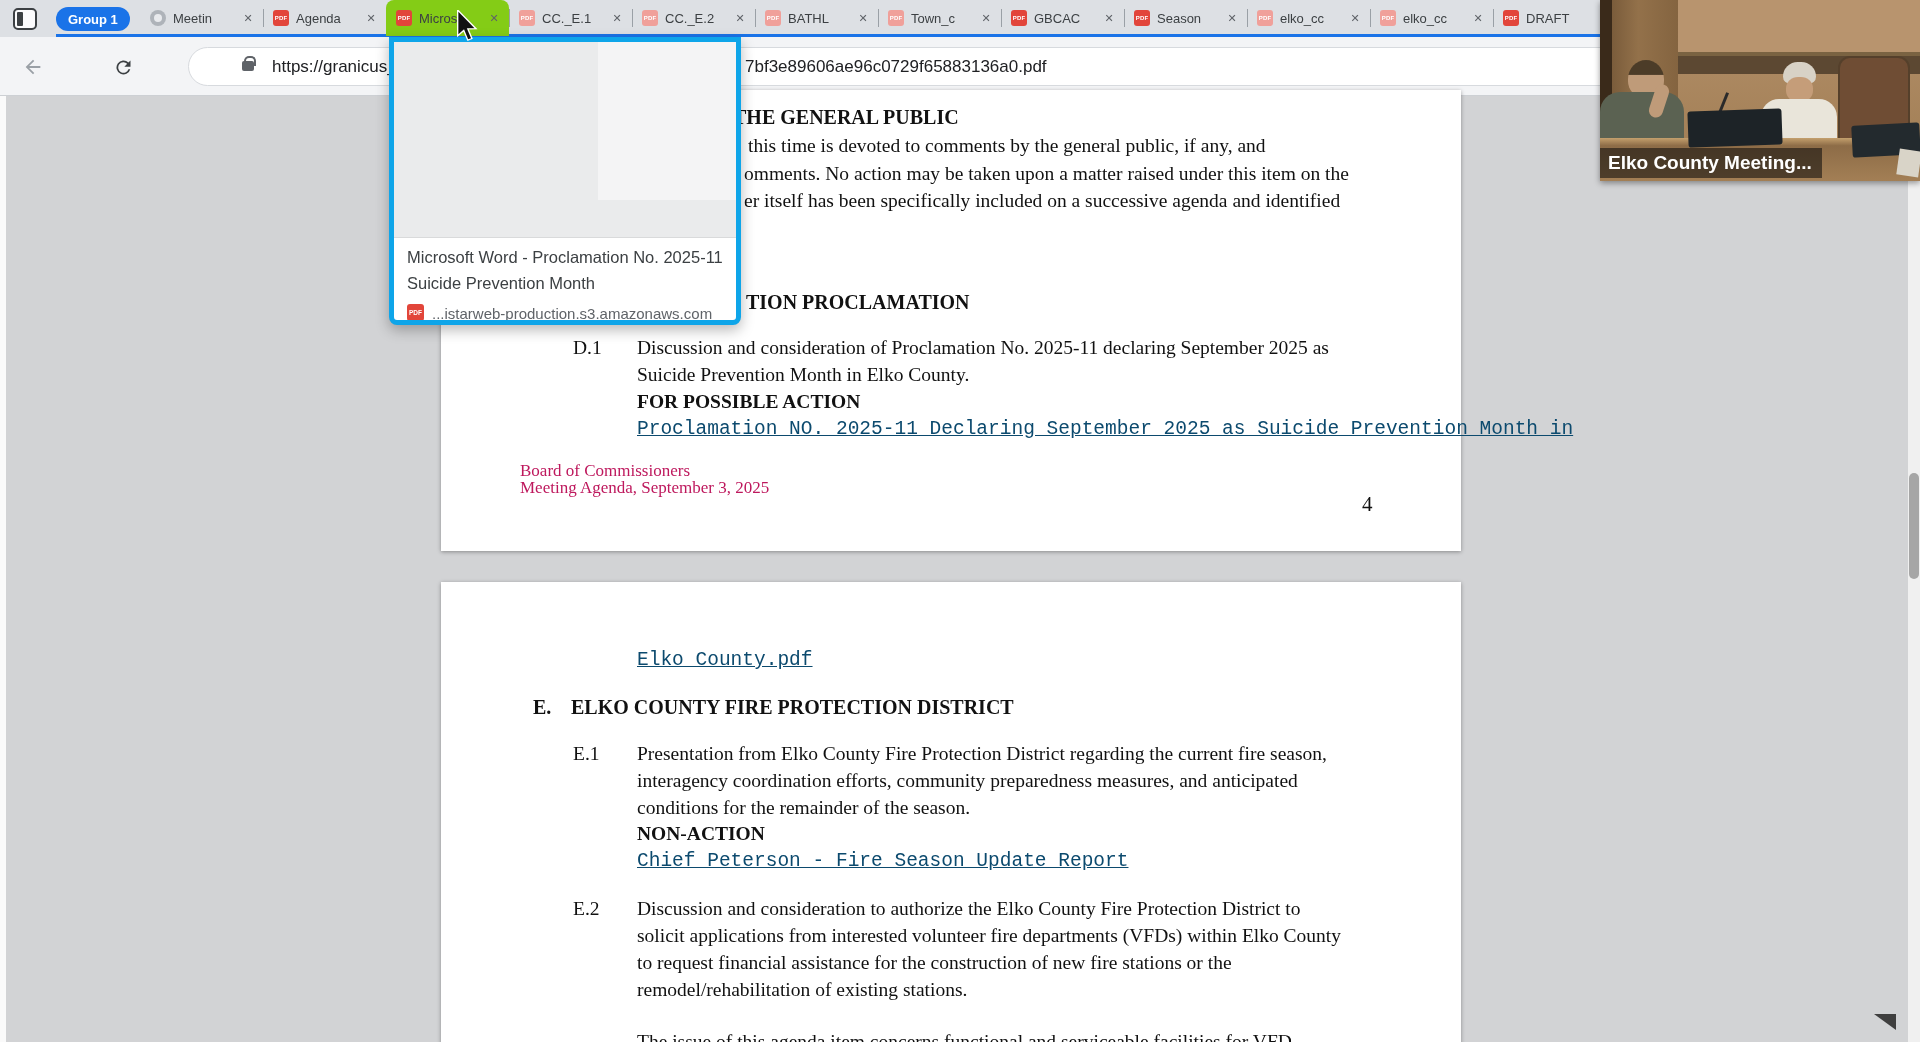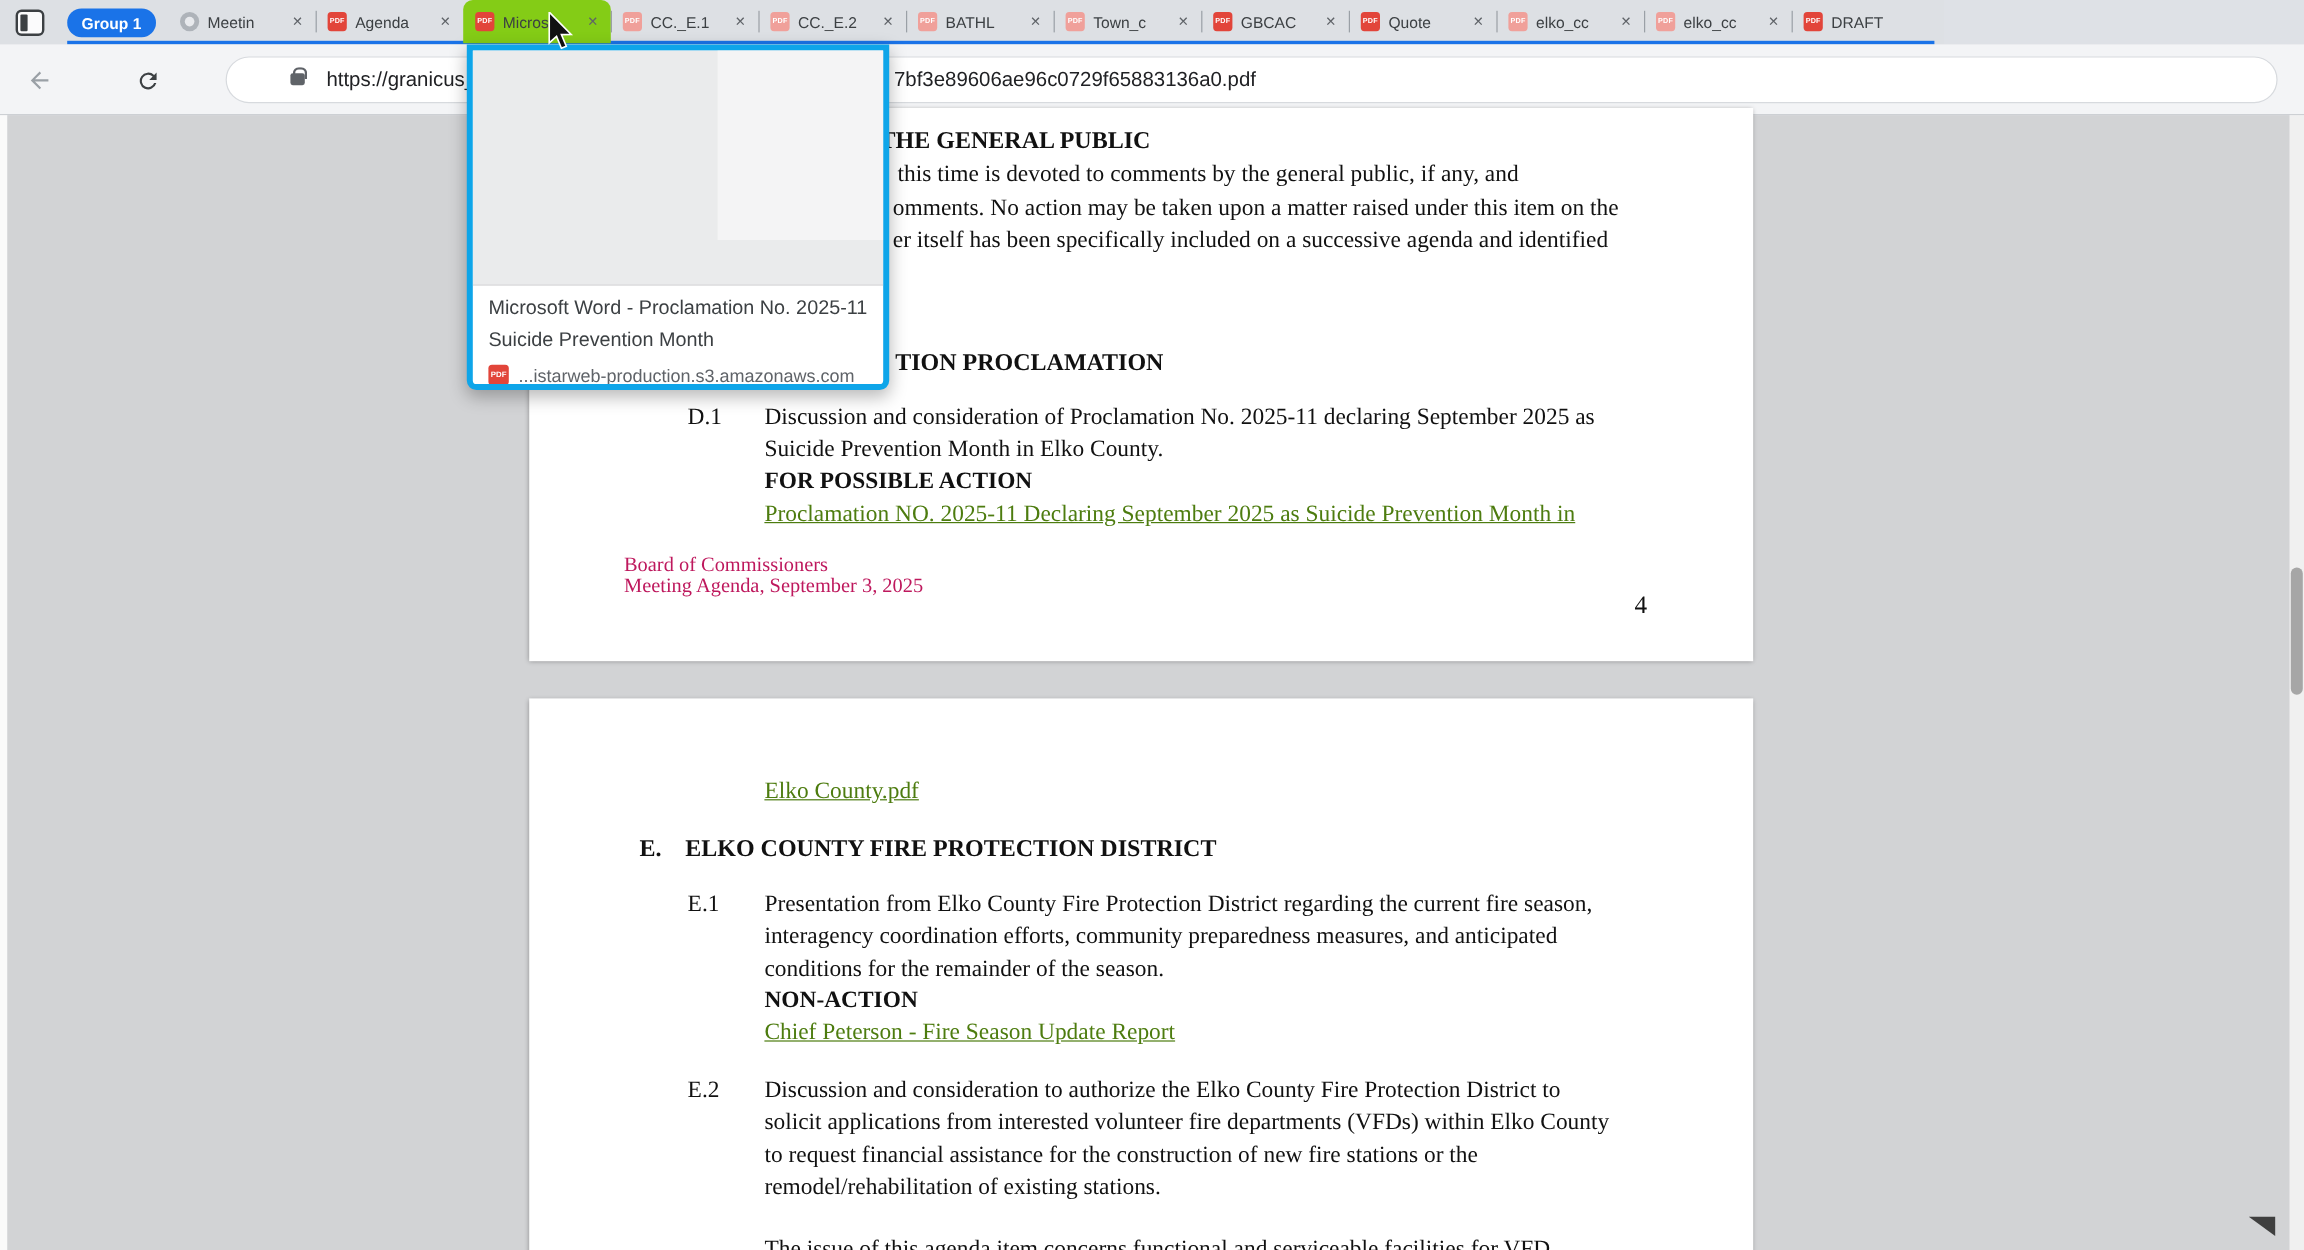--- a/index.html
+++ b/index.html
@@ -32,21 +32,21 @@
   .lock-icon::before { content:""; position:absolute; left:2px; top:-5px; width:8px; height:8px; border:2px solid #5f6368; border-bottom:none; border-radius:5px 5px 0 0; }
   .url-text { top:57px; font-size:17px; color:#202124; white-space:nowrap; }
 
   
   .content-bg { left:6px; top:96px; width:1902px; height:946px; background:#d2d3d5; }
   .left-strip { left:0; top:96px; width:6px; height:946px; background:#fafafa; }
   .page { background:#ffffff; box-shadow:0 1px 4px rgba(0,0,0,.35); }
   .doc { font-family:"Liberation Serif", serif; color:#111; }
   .doc-line { position:absolute; font-size:19.5px; white-space:nowrap; }
   .doc-bold { font-weight:700; }
-  .doc-link { color:#4d7c0f; text-decoration:underline; }
+  .doc-link { color:#0c4a6e; text-decoration:underline;font-family:Liberation Mono, monospace; }
   .doc-footer { position:absolute; font-size:17px; white-space:nowrap; color:#be185d; }
   .clip-line { overflow:hidden; height:11px; }
 
   
   .scroll-track { left:1908px; top:96px; width:12px; height:946px; background:#f0f0f0; }
   .scroll-thumb { left:1909px; top:473px; width:10px; height:106px; background:#a6a6a6; border-radius:5px; }
 
   
   .preview-card { left:389px; top:37px; width:352px; height:288px; background:#fff; border:5px solid #0ea5e9; border-radius:0 0 8px 8px; box-shadow:0 5px 14px rgba(0,0,0,.28); overflow:hidden; }
   .preview-thumb { position:absolute; left:0; top:0; width:100%; height:196px; background:#eaebec; border-bottom:1px solid #d9dadb; }
@@ -135,21 +135,21 @@
     </div>
     <div class="tab" style="left:1001px">
       <span class="divider"></span>
       <span class="fav-pdf">PDF</span>
       <span class="tab-label">GBCAC</span>
       <span class="tab-close">✕</span>
     </div>
     <div class="tab" style="left:1124px">
       <span class="divider"></span>
       <span class="fav-pdf">PDF</span>
-      <span class="tab-label">Quote</span>
+      <span class="tab-label">Season</span>
       <span class="tab-close">✕</span>
     </div>
     <div class="tab" style="left:1247px">
       <span class="divider"></span>
       <span class="fav-pdf light">PDF</span>
       <span class="tab-label">elko_cc</span>
       <span class="tab-close">✕</span>
     </div>
     <div class="tab" style="left:1370px">
       <span class="divider"></span>
@@ -227,16 +227,36 @@
     <div class="preview-title" style="top:206px">Microsoft Word - Proclamation No. 2025-11</div>
     <div class="preview-title" style="top:232px">Suicide Prevention Month</div>
     <div class="preview-fav">PDF</div>
     <div class="preview-url">...istarweb-production.s3.amazonaws.com</div>
   </div>
 
   <svg class="abs cursor" width="22" height="34" viewBox="0 0 13 20">
     <path d="M1 0 L1 15.2 L4.6 12 L7 17.8 L9.4 16.8 L7 11.1 L11.8 11 Z" fill="#111" stroke="#fff" stroke-width="0.8"></path>
   </svg>
 
+  <div class="abs video">
+    <div class="v-wood-left"></div>
+    <div class="v-col"></div>
+    <div class="v-wall-top"></div>
+    <div class="v-rail-hi"></div>
+    <div class="v-rail"></div>
+    <div class="v-chair-r"></div>
+    <div class="v-head-l"></div>
+    <div class="v-body-l"></div>
+    <div class="v-arm-l"></div>
+    <div class="v-hair-r"></div>
+    <div class="v-face-r"></div>
+    <div class="v-body-r"></div>
+    <div class="v-mic"></div>
+    <div class="v-desk"></div>
+    <div class="v-monitor1"></div>
+    <div class="v-monitor2"></div>
+    <div class="v-paper"></div>
+    <div class="v-label">Elko County Meeting...</div>
+  </div>
 
   <div class="abs ts-arrow"></div>
 
 </div>
 
 </body></html>

